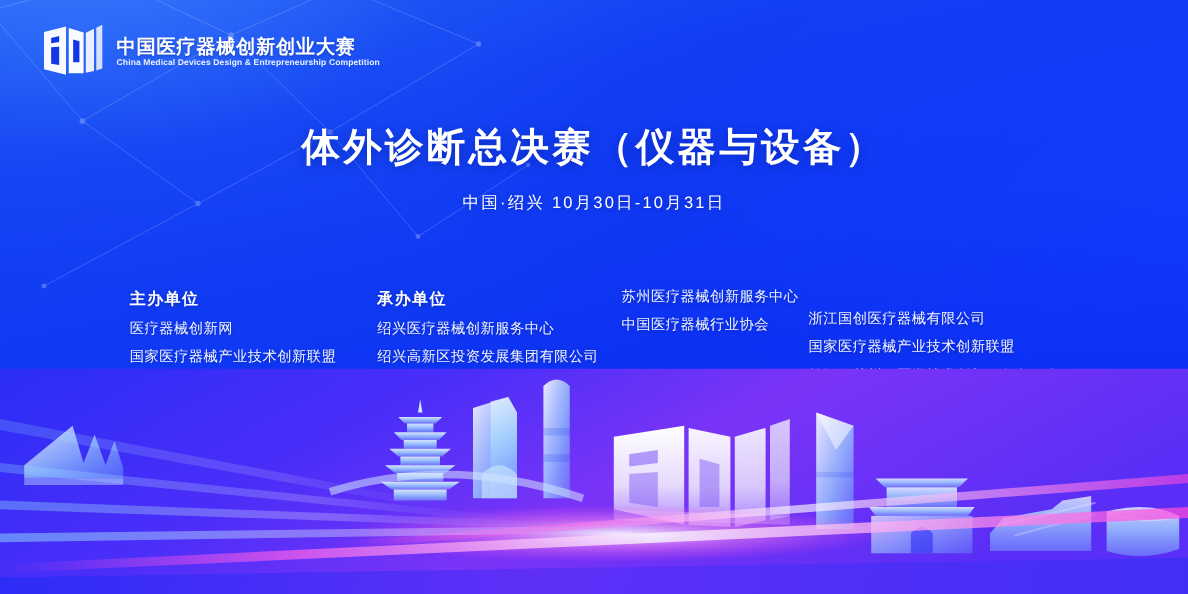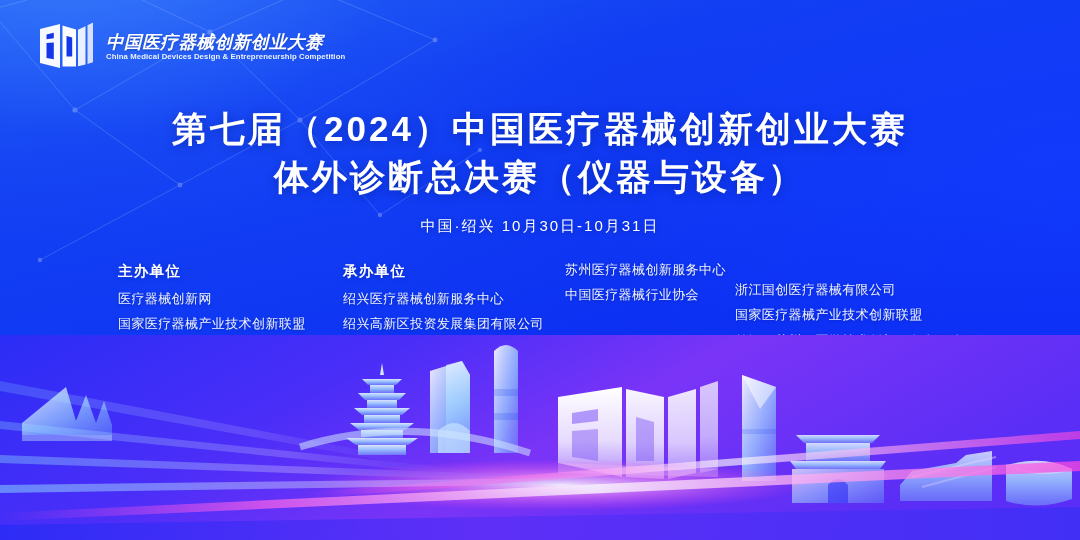--- a/index.html
+++ b/index.html
@@ -18,21 +18,21 @@
   
   .net{position:absolute;left:-20px;top:-30px;width:520px;height:330px;opacity:.30;}
   .net line{stroke:#bcd8ff;stroke-width:.7;}
   .net circle{fill:#d8e9ff;}
 
   
   .brand{position:absolute;left:38px;top:20px;display:flex;align-items:center;gap:12px;}
   .brand-mark{width:56px;height:52px;flex:none;}
   .brand-text{display:flex;flex-direction:column;gap:2px;padding-top:3px;}
   .brand-cn{font-size:17.5px;font-weight:700;color:#ffffff;letter-spacing:.6px;line-height:1;
-            text-shadow:0 1px 2px rgba(0,20,90,.35);font-style:italic;}
+            text-shadow:0 1px 2px rgba(0,20,90,.35);}
   .brand-en{font-size:7.6px;font-weight:700;color:#eaf2ff;letter-spacing:.1px;line-height:1;
             transform:scaleX(1.02);transform-origin:left center;}
 
   
   .title-wrap{position:absolute;left:0;right:0;top:108px;text-align:center;}
   .title-1,.title-2{
     color:#ffffff;font-weight:700;line-height:1.22;letter-spacing:3px;
     font-size:35px;text-shadow:0 2px 10px rgba(0,25,120,.45);
     white-space:nowrap;
   }
@@ -101,21 +101,20 @@
         <path d="M49.5 5.2 L55 2.6 L55 42.2 L49.5 44 Z" opacity=".8"></path>
       </g>
     </svg>
     <div class="brand-text">
       <div class="brand-cn">中国医疗器械创新创业大赛</div>
       <div class="brand-en">China Medical Devices Design &amp; Entrepreneurship Competition</div>
     </div>
   </div>
 
   <div class="title-wrap">
-    <div class="title-1">第七届（2024）中国医疗器械创新创业大赛</div>
     <div class="title-2">体外诊断总决赛（仪器与设备）</div>
     <div class="subtitle">中国·绍兴  10月30日-10月31日</div>
   </div>
 
   <div class="orgs">
     <div class="col col-1">
       <div class="col-head">主办单位</div>
       <div class="col-line">医疗器械创新网</div>
       <div class="col-line">国家医疗器械产业技术创新联盟</div>
     </div>

